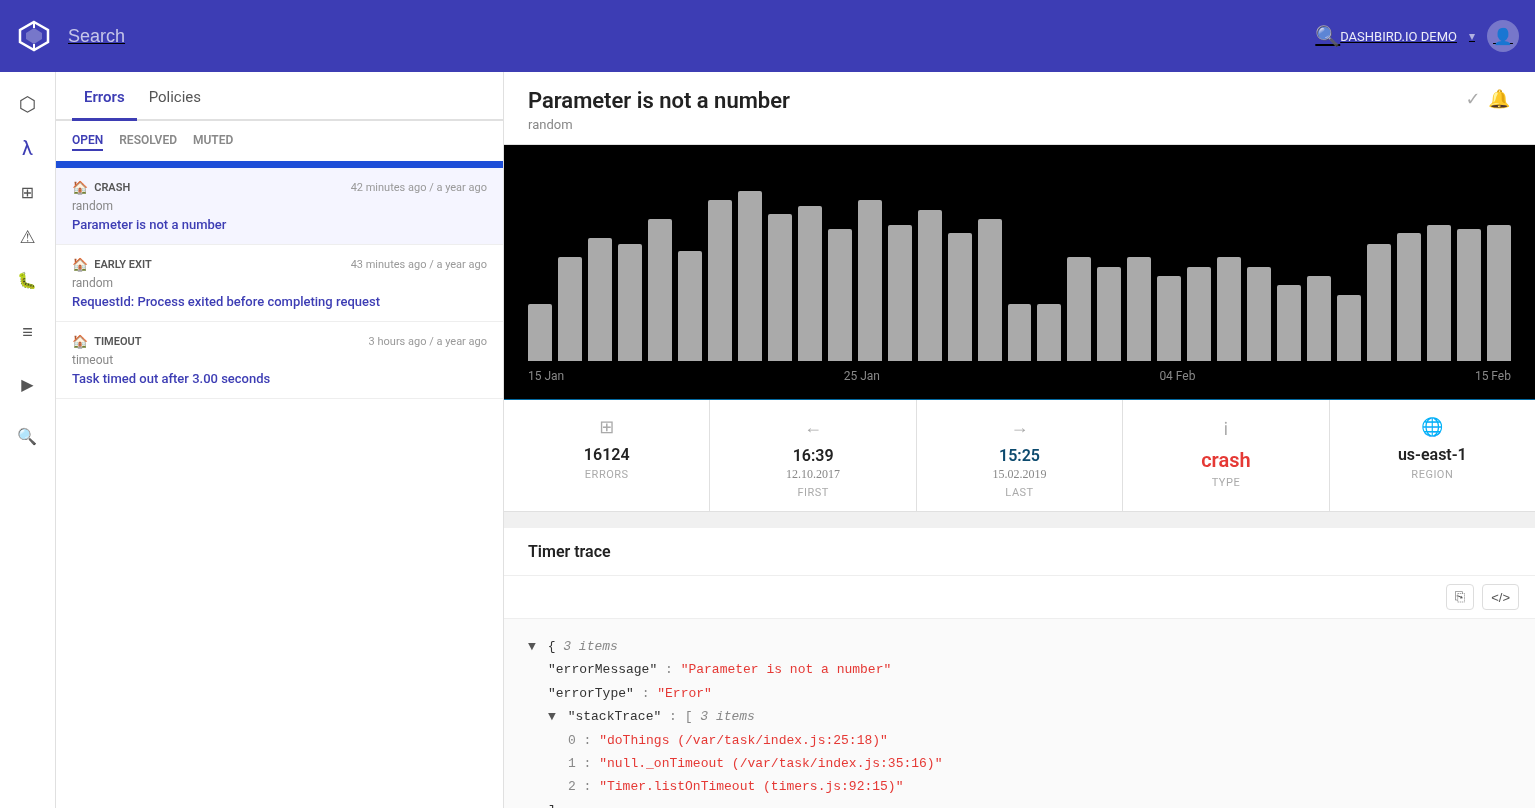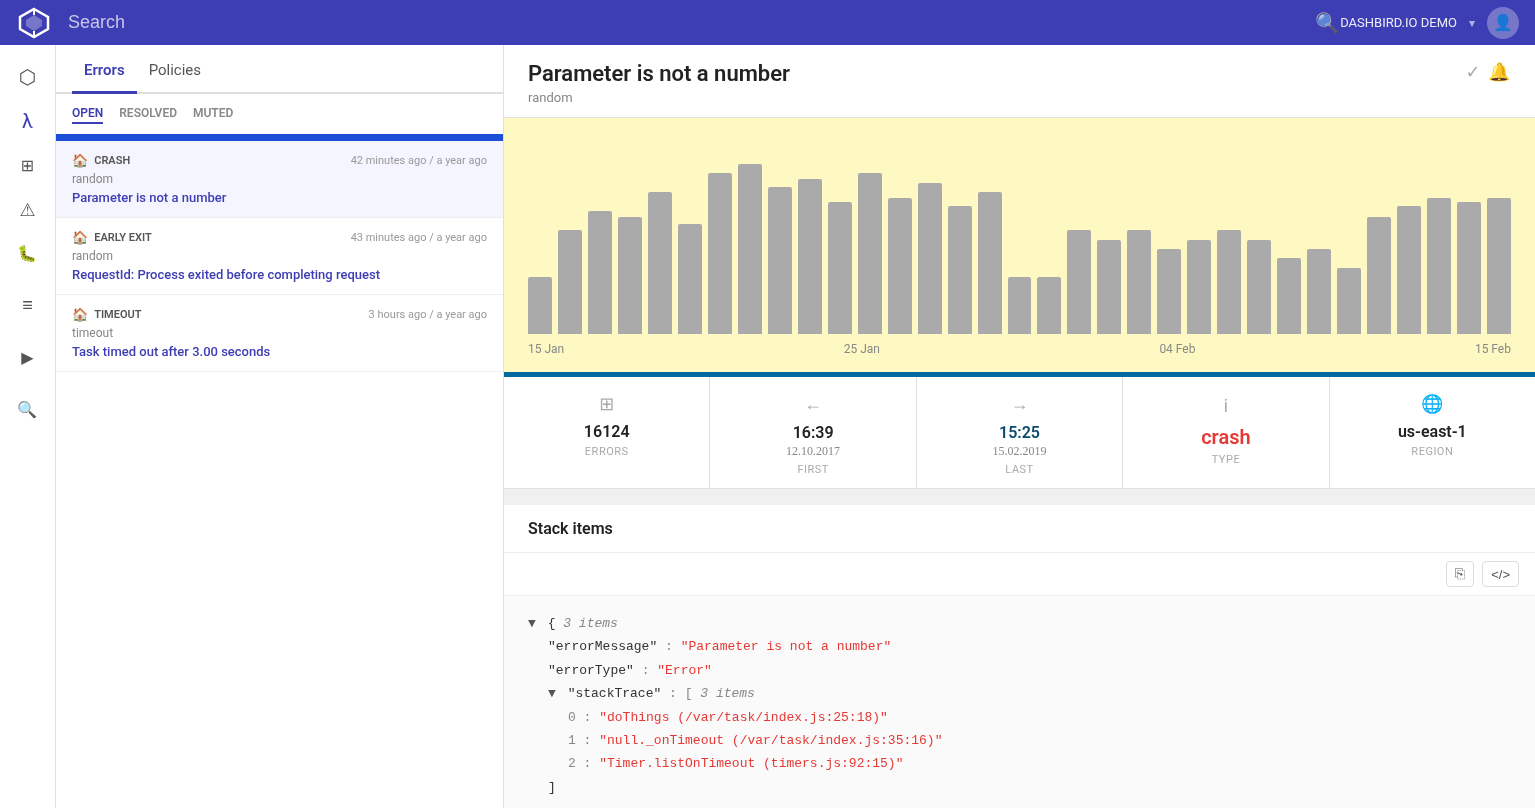--- a/index.html
+++ b/index.html
@@ -3,23 +3,24 @@
   <meta charset="utf-8">
   <style>
     * { box-sizing: border-box; margin: 0; padding: 0; }
     body { font-family: -apple-system, BlinkMacSystemFont, 'Segoe UI', Roboto, sans-serif; background: #f0f0f0; display: flex; flex-direction: column; height: 808px; overflow: hidden; }
 
     
     .topbar {
       background: #3d3db4;
       display: flex;
       align-items: center;
-      height: 45px;
+      height: 72px;
       padding: 0 16px;
       flex-shrink: 0;
+      text-decoration: underline;
     }
     .topbar-logo {
       width: 36px;
       height: 36px;
       margin-right: 16px;
     }
     .topbar-search {
       flex: 1;
       display: flex;
       align-items: center;
@@ -201,23 +202,23 @@
     .detail-actions {
       display: flex;
       gap: 8px;
       color: #aaa;
       font-size: 18px;
     }
     .detail-action-btn { cursor: pointer; }
 
     
     .chart-container {
-      background: #fef9c3;
+      background: #000000;
       padding: 16px 24px;
-      border-bottom: 5px solid #0369a1;
+      border-bottom: 1px solid #0369a1;
     }
     .chart-area {
       height: 200px;
       display: flex;
       align-items: flex-end;
       gap: 6px;
       margin-bottom: 8px;
     }
     .bar {
       background: #aaa;
@@ -484,21 +485,21 @@
         <span class="stat-label">TYPE</span>
       </div>
       <div class="stat-cell">
         <span class="stat-icon">🌐</span>
         <span class="stat-value">us-east-1</span>
         <span class="stat-label">REGION</span>
       </div>
     </div>
 
     <div class="stack-trace-section">
-      <div class="stack-trace-header">Stack items</div>
+      <div class="stack-trace-header">Timer trace</div>
       <div class="stack-trace-toolbar">
         <button class="trace-btn">⎘</button>
         <button class="trace-btn">&lt;/&gt;</button>
       </div>
       <div class="trace-content">
         <div>
           <span class="collapse-arrow">▼</span>
           <span class="json-bracket">{</span>
           <span class="json-comment">3 items</span>
         </div>

